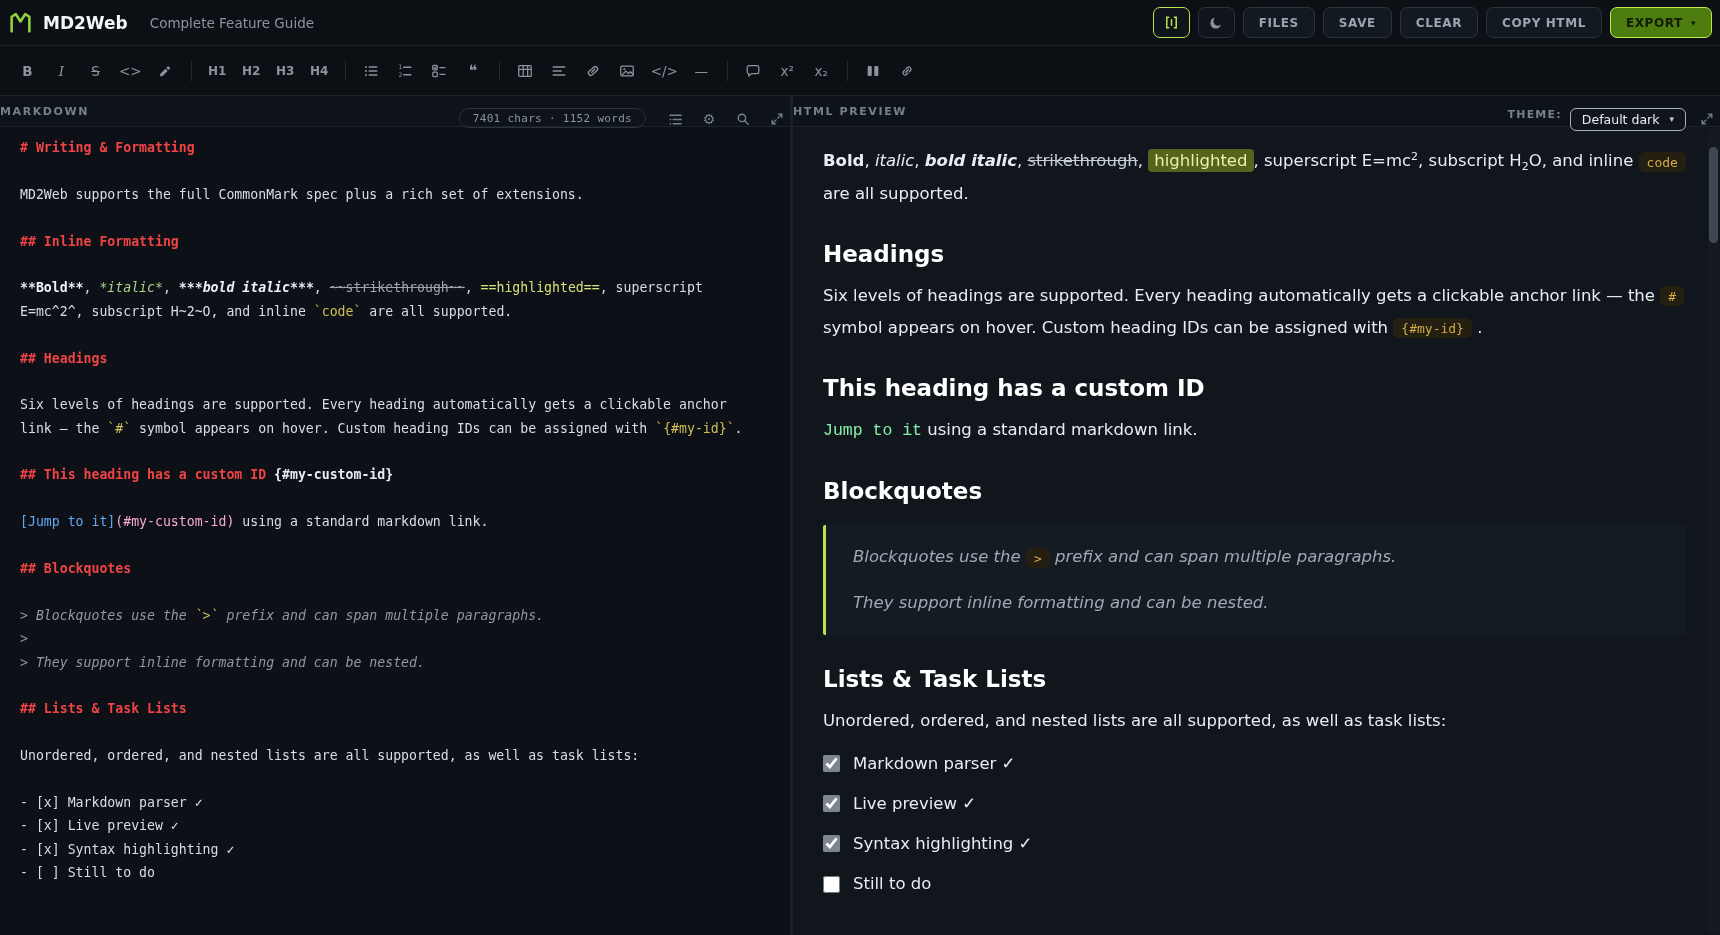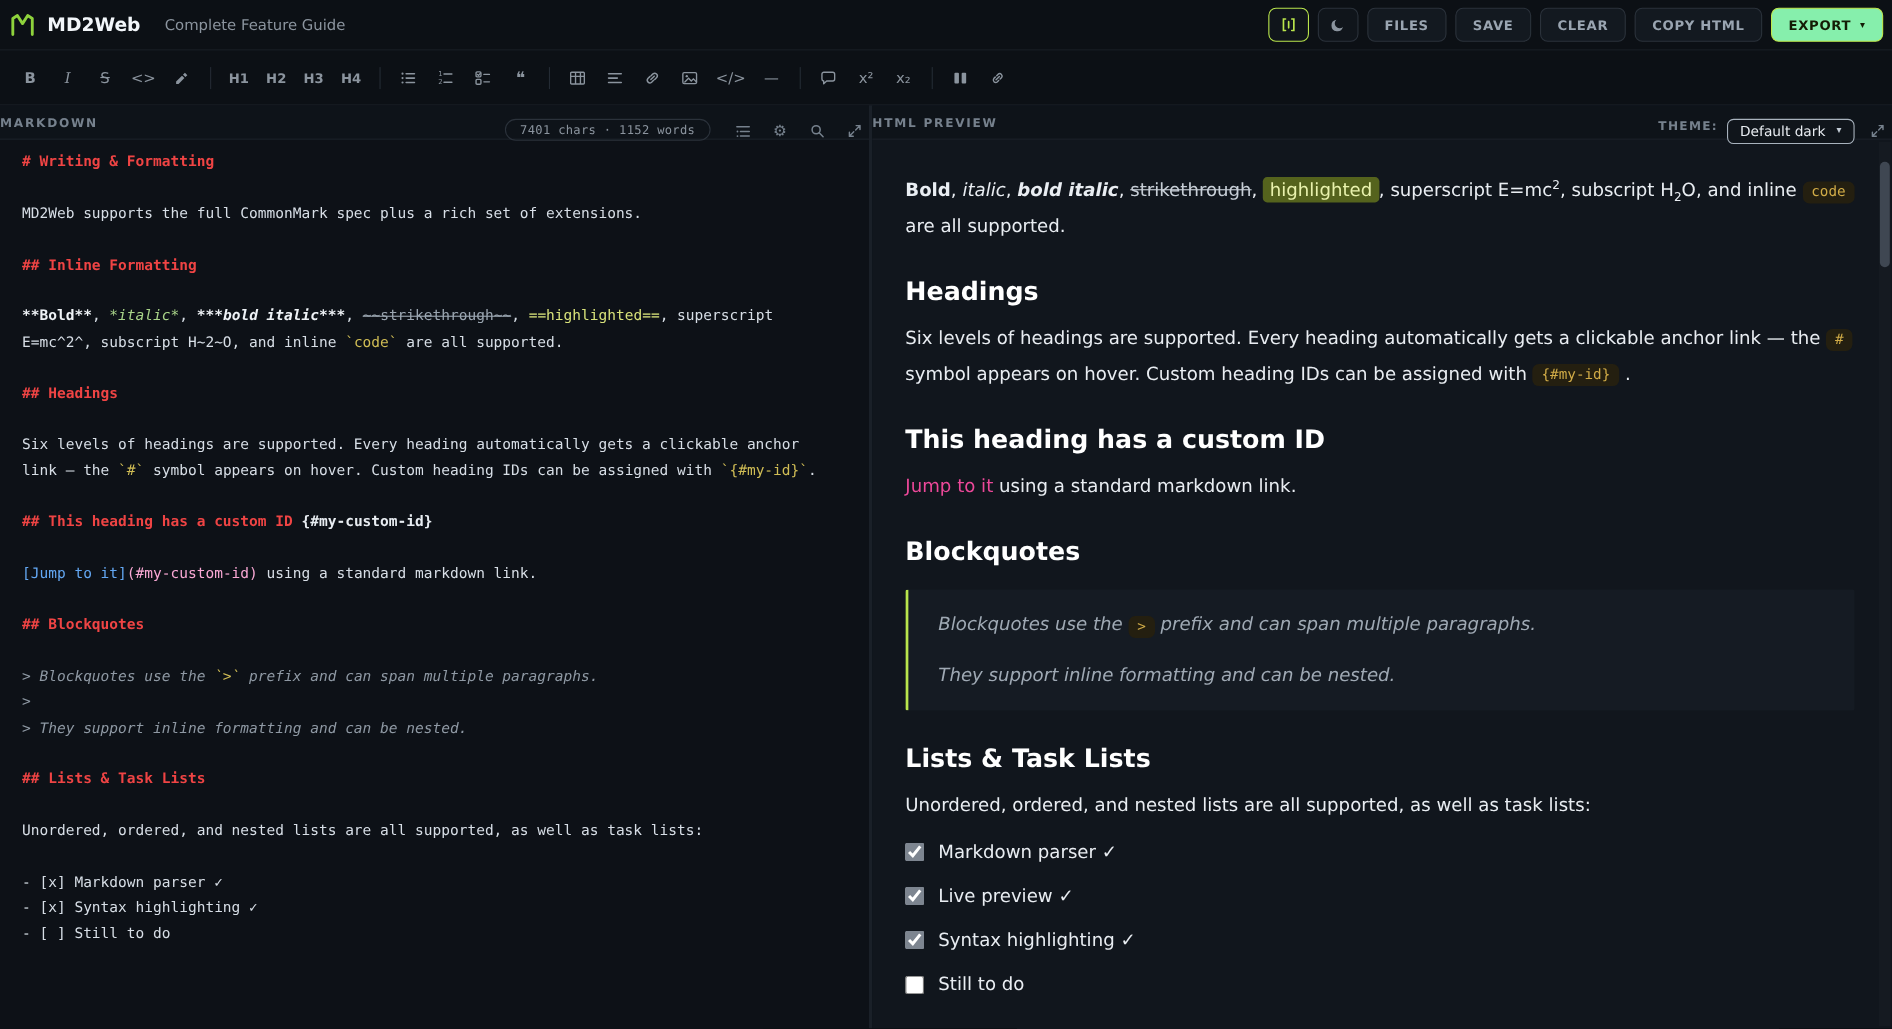--- a/index.html
+++ b/index.html
@@ -14,21 +14,21 @@
   .app-title { font-size:17px; font-weight:700; color:#f2f6fa; }
   .app-subtitle { font-size:13.5px; color:#8b949e; margin-left:22px; }
   .header-actions { margin-left:auto; display:flex; align-items:center; gap:8px; }
   .icon-btn { width:37px; height:31px; border:1px solid #2b323b; border-radius:7px;
               background:#10151b; color:#8b949e; display:flex; align-items:center;
               justify-content:center; cursor:pointer; }
   .icon-btn.active { border-color:#b9e54c; color:#b9e54c; }
   .txt-btn { height:31px; padding:0 15px; border:1px solid #2b323b; border-radius:7px;
              background:#131920; color:#9aa5b1; font-size:12px; font-weight:600;
              letter-spacing:.6px; font-family:inherit; cursor:pointer; }
-  .export-btn { background:#86efac; border:1px solid #bfe94c; color:#141c05;
+  .export-btn { background:#4d7c0f; border:1px solid #bfe94c; color:#141c05;
                 font-weight:700; display:flex; align-items:center; gap:8px; }
   .caret { font-size:9px; }
 
   
   .toolbar { height:50px; display:flex; align-items:center; padding:0 12px; gap:3px;
              background:#0c1015; border-bottom:1px solid #1c222a; }
   .tb-btn { min-width:31px; height:31px; padding:0 5px; border:none; border-radius:6px;
             background:transparent; color:#8b949e; font-size:13.5px; display:flex;
             align-items:center; justify-content:center; cursor:pointer;
             font-family:"DejaVu Sans",sans-serif; }
@@ -74,31 +74,31 @@
   .s-code { color:#d0bd55; }
   .s-link { color:#63a7f2;margin-top:16px; }
   .s-dim { color:#f9a8d4; }
   .s-hid { color:#e8edf2; font-weight:700; }
   .s-q  { font-style:italic; color:#8e98a3; }
   .s-qc { font-style:italic; color:#d0bd55; }
 
   
   .preview { flex:1; padding:14px 34px 0 30px; overflow:hidden;
              font-size:16.5px; line-height:1.95; color:#e9edf2; }
-  .preview > :first-child { margin-top:16px; }
+  .preview > :first-child { margin-top:4px; }
   .preview p { margin:10px 0; }
   .preview h2 { font-size:23px; font-weight:700; color:#ffffff; margin:30px 0 10px; line-height:1.3; }
   .pv-b { font-weight:700; }
   .pv-i { font-style:italic; }
   .pv-bi { font-weight:700; font-style:italic; }
   .pv-st { text-decoration:line-through; color:#c7ced6; }
   .pv-mark { background:#55631d; color:#e9f2ad; padding:2px 6px; border-radius:4px; }
   .pv-code { font-family:"DejaVu Sans Mono",monospace; font-size:13px; background:#241f10;
              color:#d0ab47; padding:2.5px 8px; border-radius:6px; }
-  a.pv-link { color:#ec4899; text-decoration:none; }
+  a.pv-link { color:#86efac; text-decoration:none;font-family:Liberation Mono, monospace; }
   .preview sup, .preview sub { font-size:11px; }
   blockquote.pv-quote { margin:18px 0 14px; background:#151b23; border-left:3px solid #b9e54c;
              padding:16px 27px; font-style:italic; color:#9fa9b4; border-radius:2px; }
   .pv-quote p { margin:0; }
   .pv-quote p + p { margin-top:14px; }
   .task-item { display:flex; align-items:center; gap:13px; margin:8px 0; cursor:pointer; }
   .task-item input { width:17px; height:17px; accent-color:#7d8590; }
 
   
   .v-scroll { position:absolute; top:129px; right:1px; bottom:2px; width:11px;
@@ -320,20 +320,21 @@
           <div class="ed-line"></div>
           <div class="ed-line"><span class="s-q">&gt; Blockquotes use the </span><span class="s-qc">`&gt;`</span><span class="s-q"> prefix and can span multiple paragraphs.</span></div>
           <div class="ed-line"><span class="s-q">&gt;</span></div>
           <div class="ed-line"><span class="s-q">&gt; They support inline formatting and can be nested.</span></div>
           <div class="ed-line"></div>
           <div class="ed-line"><span class="s-h">## Lists &amp; Task Lists</span></div>
           <div class="ed-line"></div>
           <div class="ed-line"><span class="s-t">Unordered, ordered, and nested lists are all supported, as well as task lists:</span></div>
           <div class="ed-line"></div>
           <div class="ed-line"><span class="s-t">- [x] Markdown parser ✓</span></div>
+          <div class="ed-line"><span class="s-t">- [x] Live preview ✓</span></div>
           <div class="ed-line"><span class="s-t">- [x] Syntax highlighting ✓</span></div>
           <div class="ed-line"><span class="s-t">- [ ] Still to do</span></div>
         </div>
     </section>
 
     <div class="splitter"></div>
 
     <section class="preview-pane">
       <div class="pane-header">
         <span class="pane-label">HTML PREVIEW</span>

